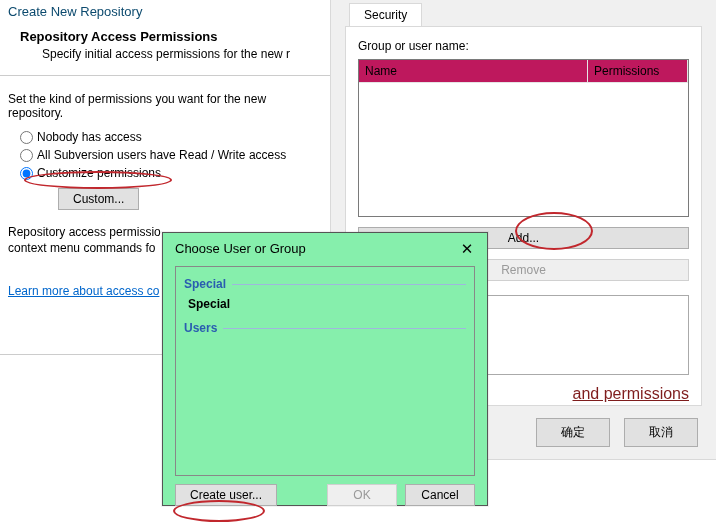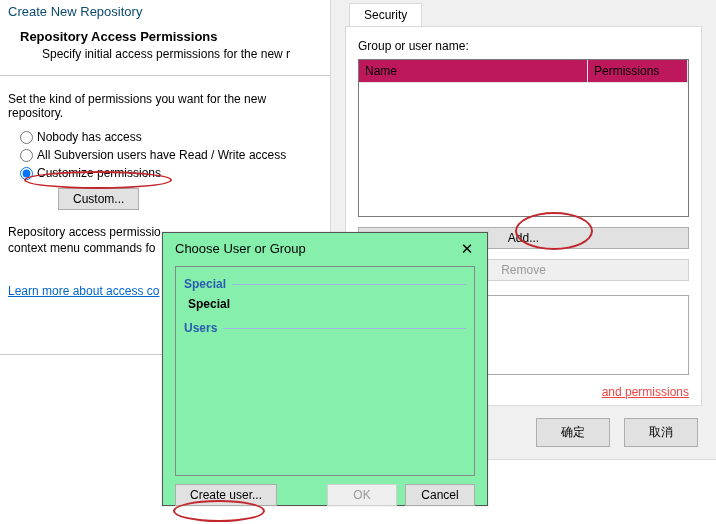--- a/index.html
+++ b/index.html
@@ -126,22 +126,22 @@
 .btnrow{
   display:flex; gap:10px; justify-content:flex-end;
   margin-top:10px;
   flex-direction:column;
 }
 .permbox{
   border:1px solid #aaa; background:#fff; height:80px;
   margin-top:14px;
 }
 .permlink{
-  color:#ef4444; text-decoration:underline; cursor:pointer;
-  display:inline-block; margin-top:10px; font-size:12px;
+  color:#7f1d1d; text-decoration:underline; cursor:pointer;
+  display:inline-block; margin-top:10px; font-size:16px;
 }
 .right-footer{
   position:absolute; right:18px; bottom:12px;
   display:flex; gap:14px;
 }
 button.big{
   font:inherit; font-size:12px;
   background:#e1e1e1; border:1px solid #adadad;
   min-width:74px; padding:5px 18px; cursor:pointer;
 }

